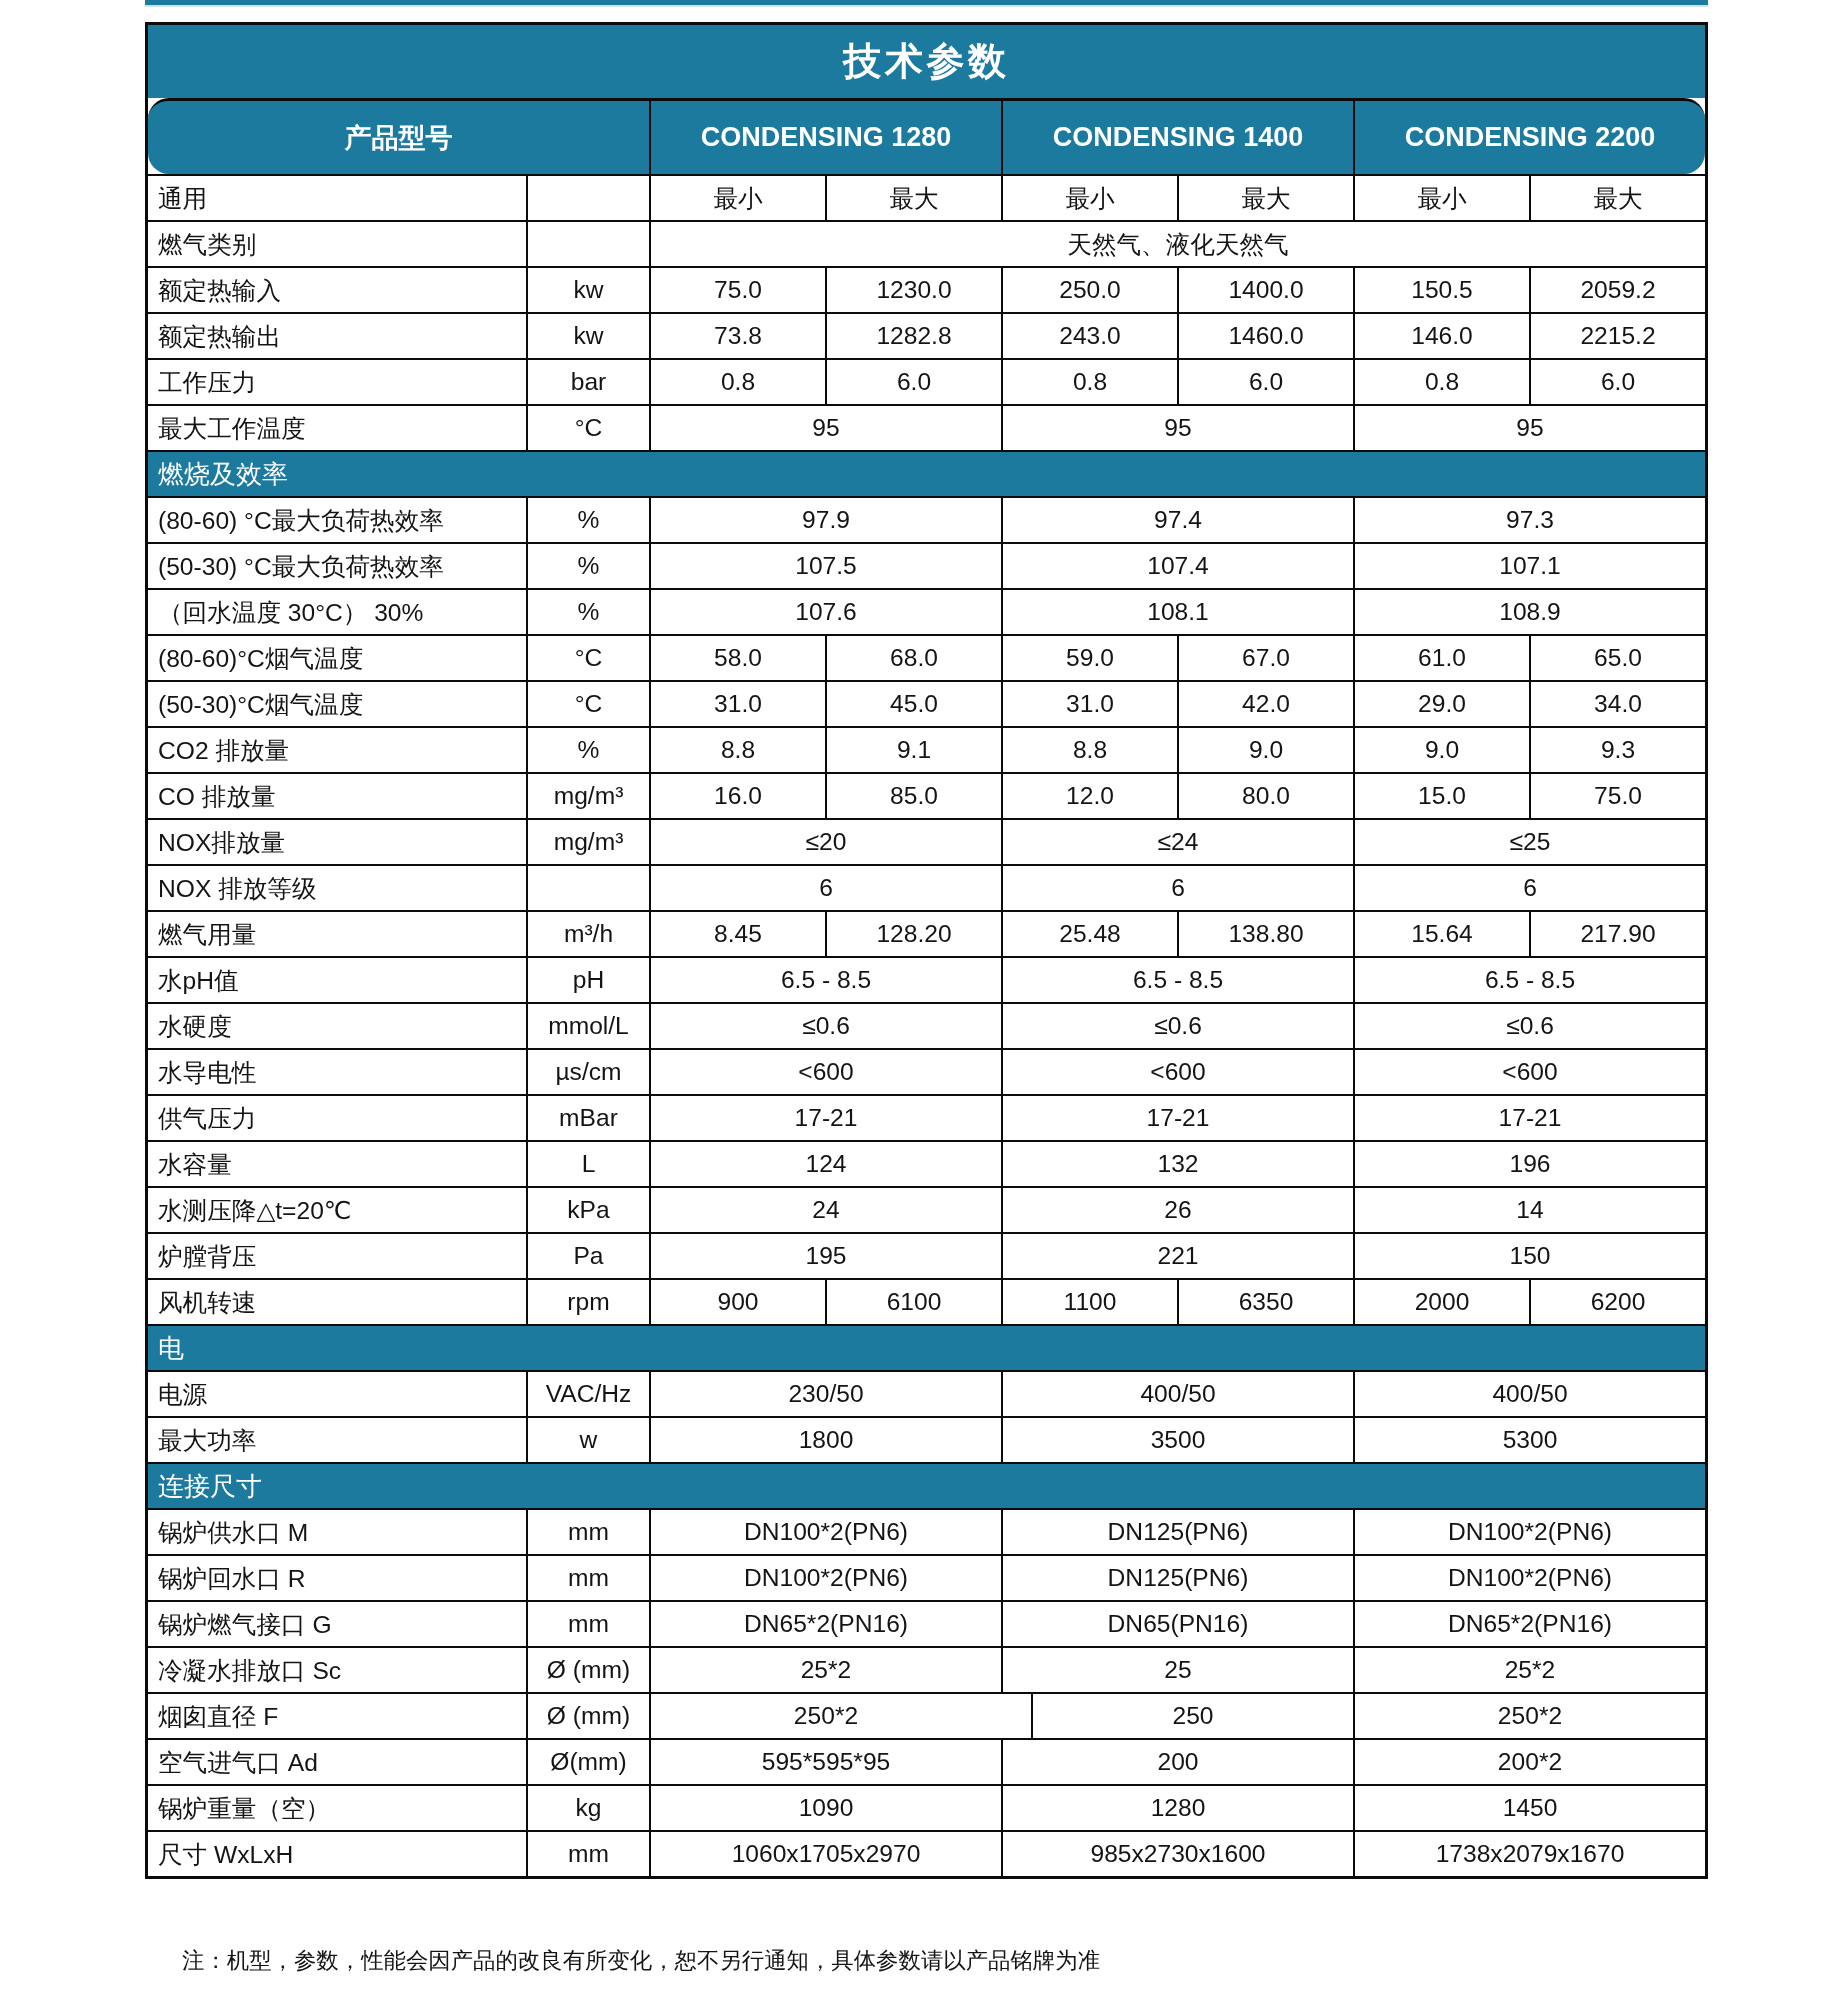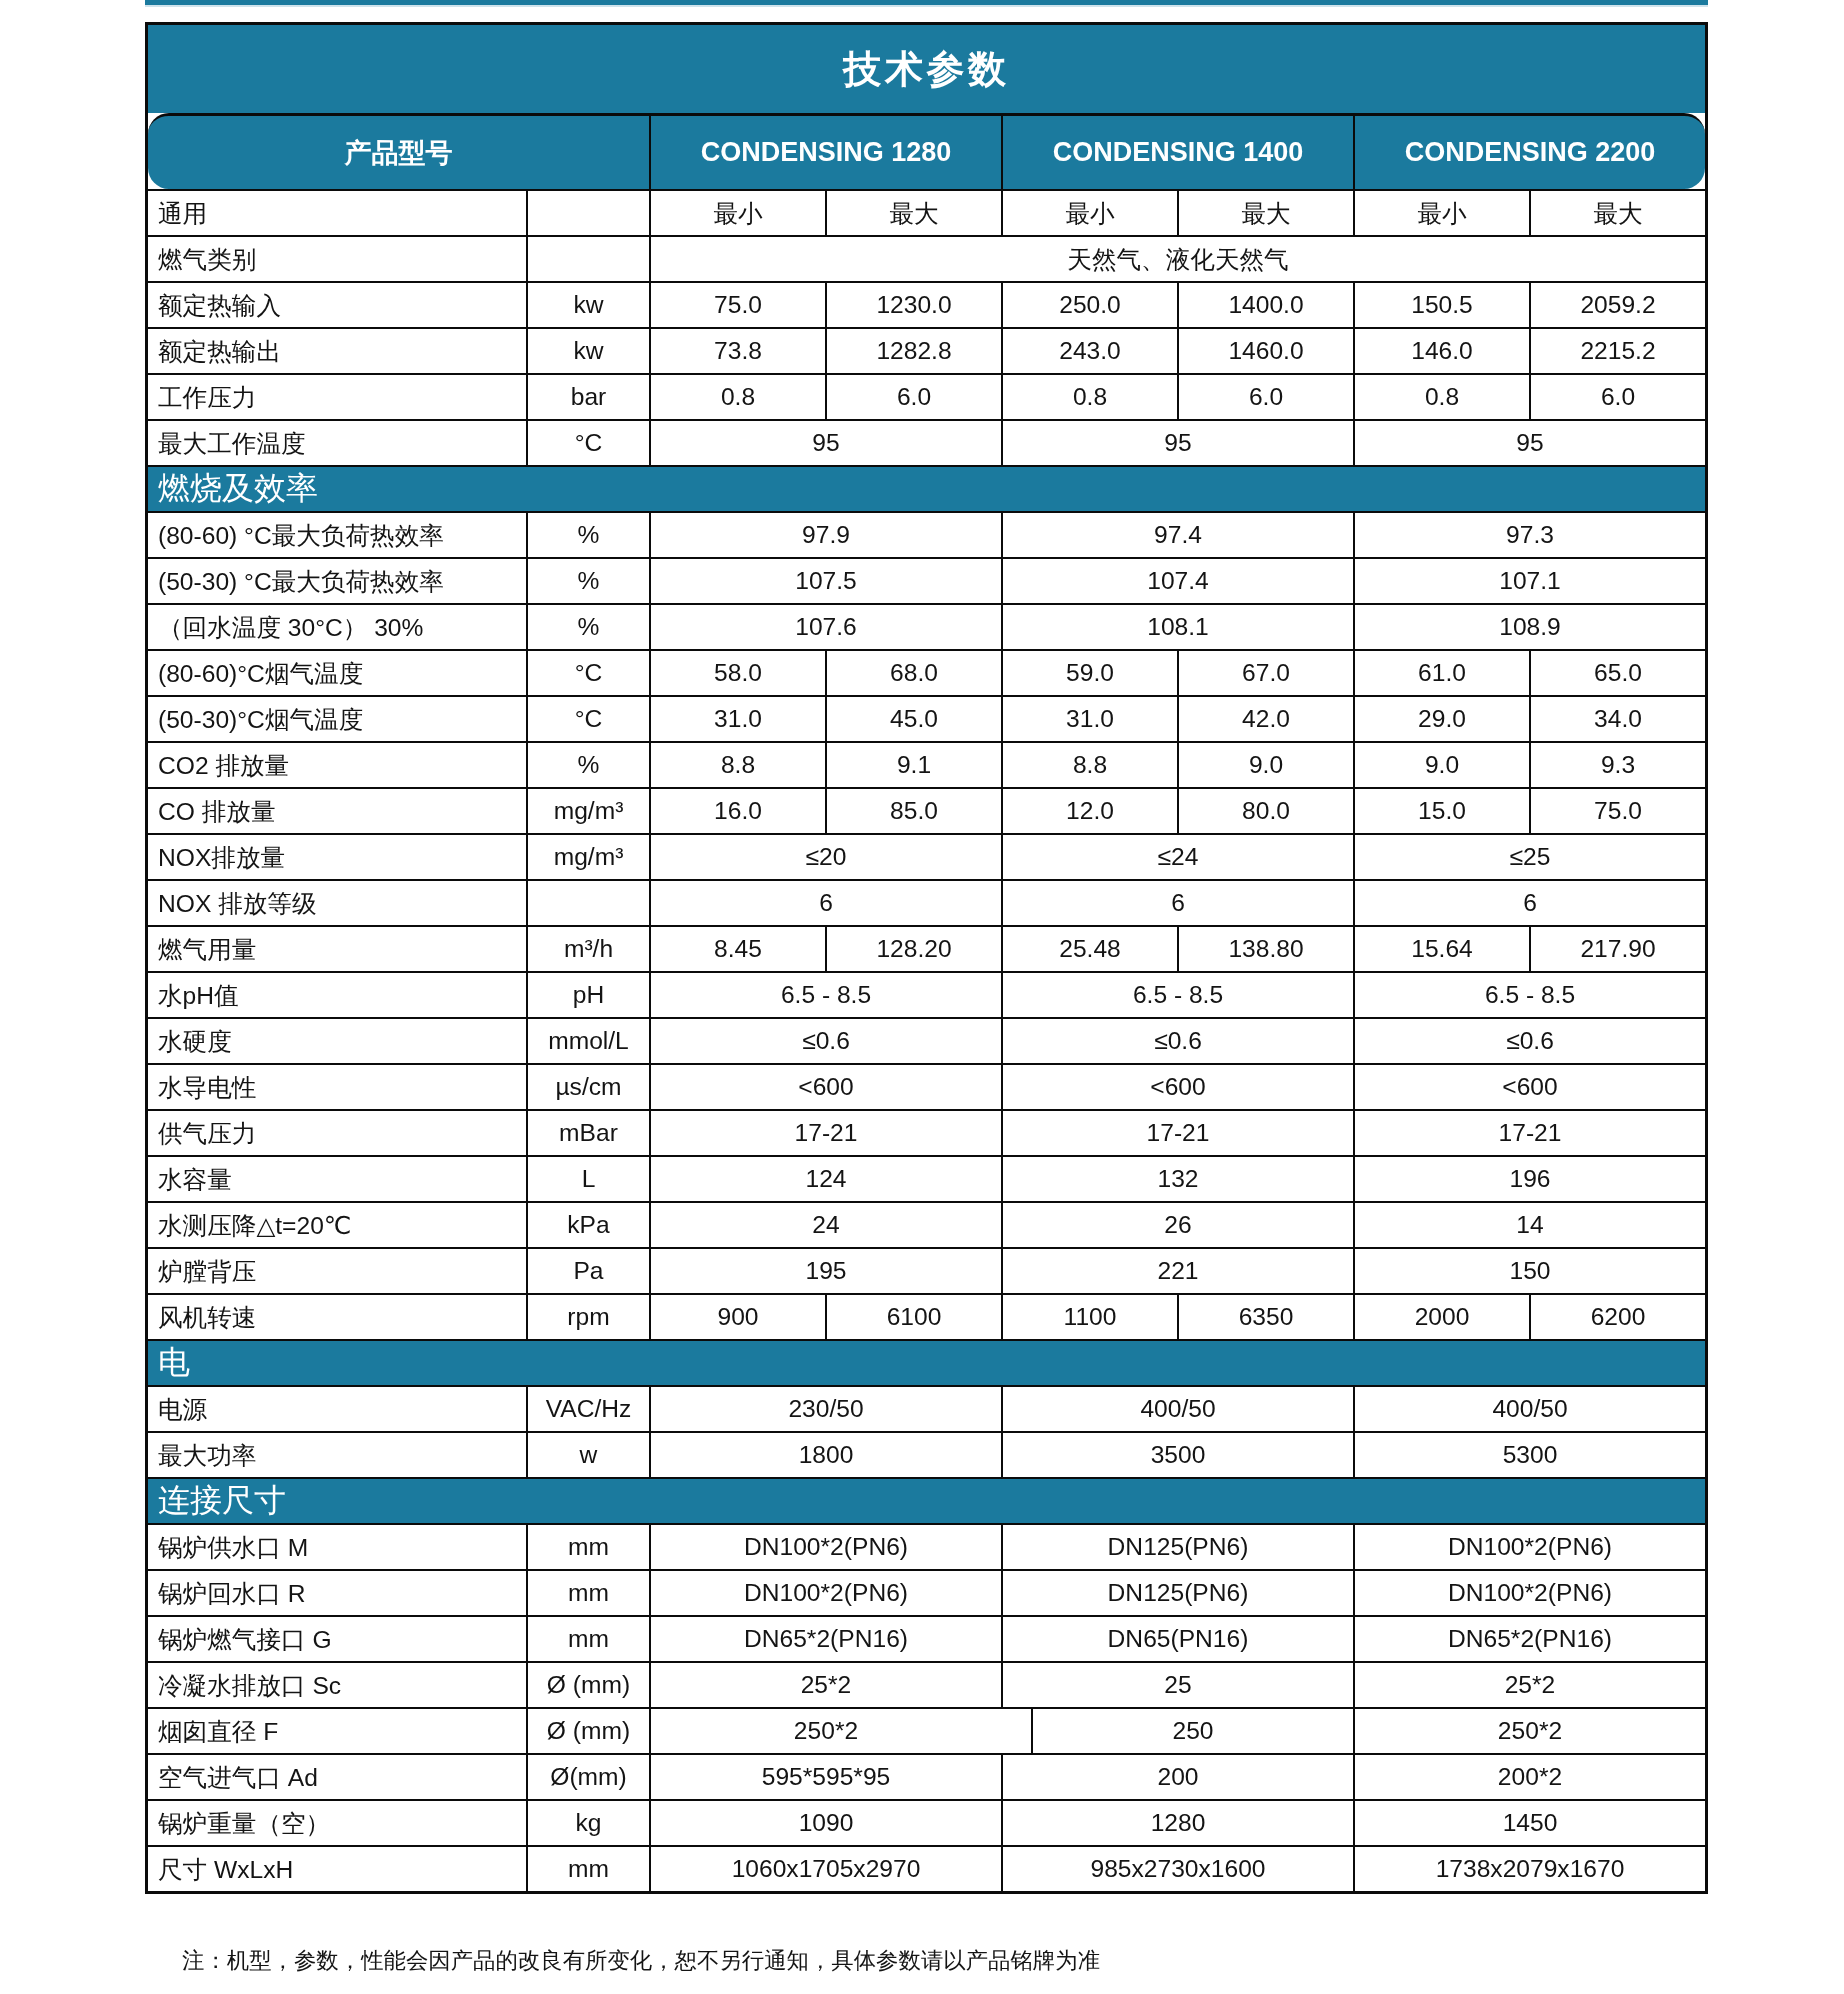--- a/index.html
+++ b/index.html
@@ -22,21 +22,21 @@
     background:var(--accent);
     border-bottom:2.2px solid #cfe3ec;
   }
   .spec-table{
     position:absolute; left:145px; top:22px;
     width:1563px;
     border:3.6px solid var(--line);
     background:#ffffff;
   }
   .title-row{
-    height:88px;
+    height:73px;
     background:var(--accent);
     display:flex; align-items:center; justify-content:center;
   }
   .title-text{
     color:#ffffff; font-size:38px; font-weight:bold; letter-spacing:3.6px;
   }
   .header-row{
     display:grid;
     grid-template-columns:378px 123px repeat(6,1fr);
     height:76px;
@@ -58,21 +58,21 @@
     height:46px;
     border-top:2.9px solid var(--line);
     background:#ffffff;
   }
   .row.section{
     background:var(--accent);
   }
   .section-label{
     grid-column:1 / -1;
     display:flex; align-items:center;
-    color:#ffffff; font-size:32px;
+    color:#ffffff; font-size:26px;
     padding-left:10px;
     white-space:nowrap;
   }
   .cell{
     display:flex; align-items:center; justify-content:center;
     font-size:24.6px;
     border-left:2.9px solid var(--line);
     overflow:hidden; white-space:nowrap;
   }
   .cell.label{

